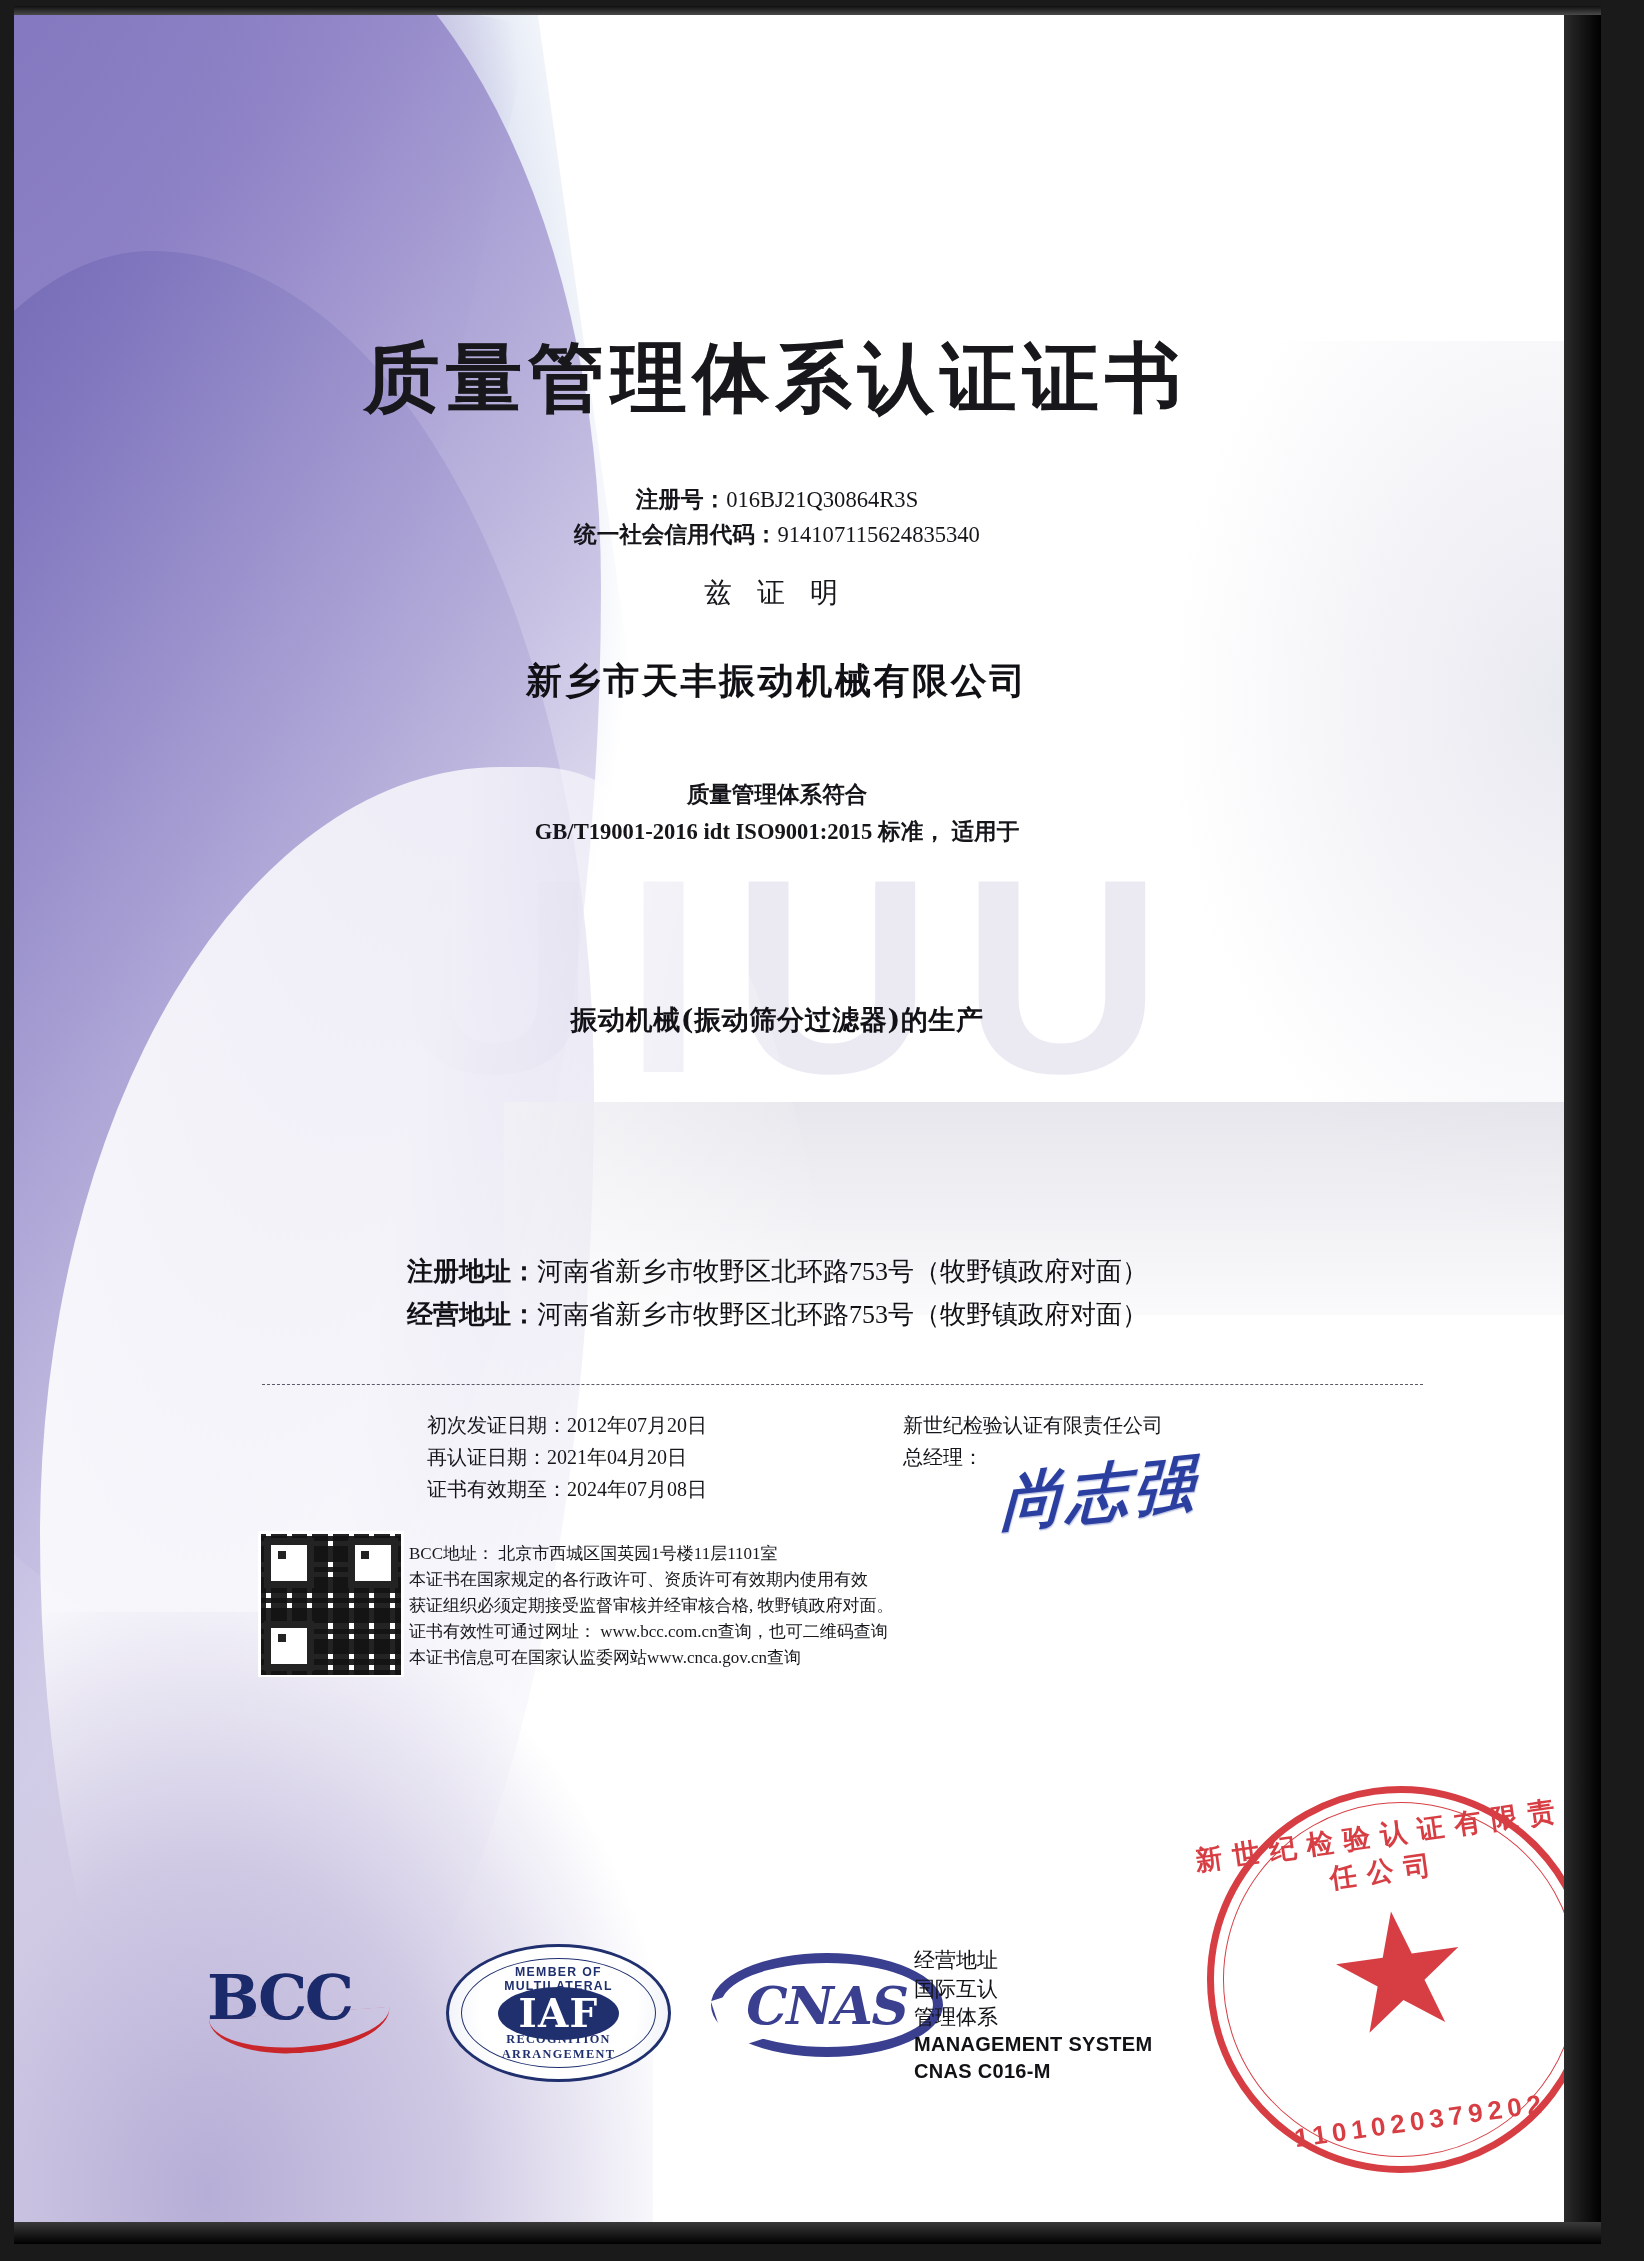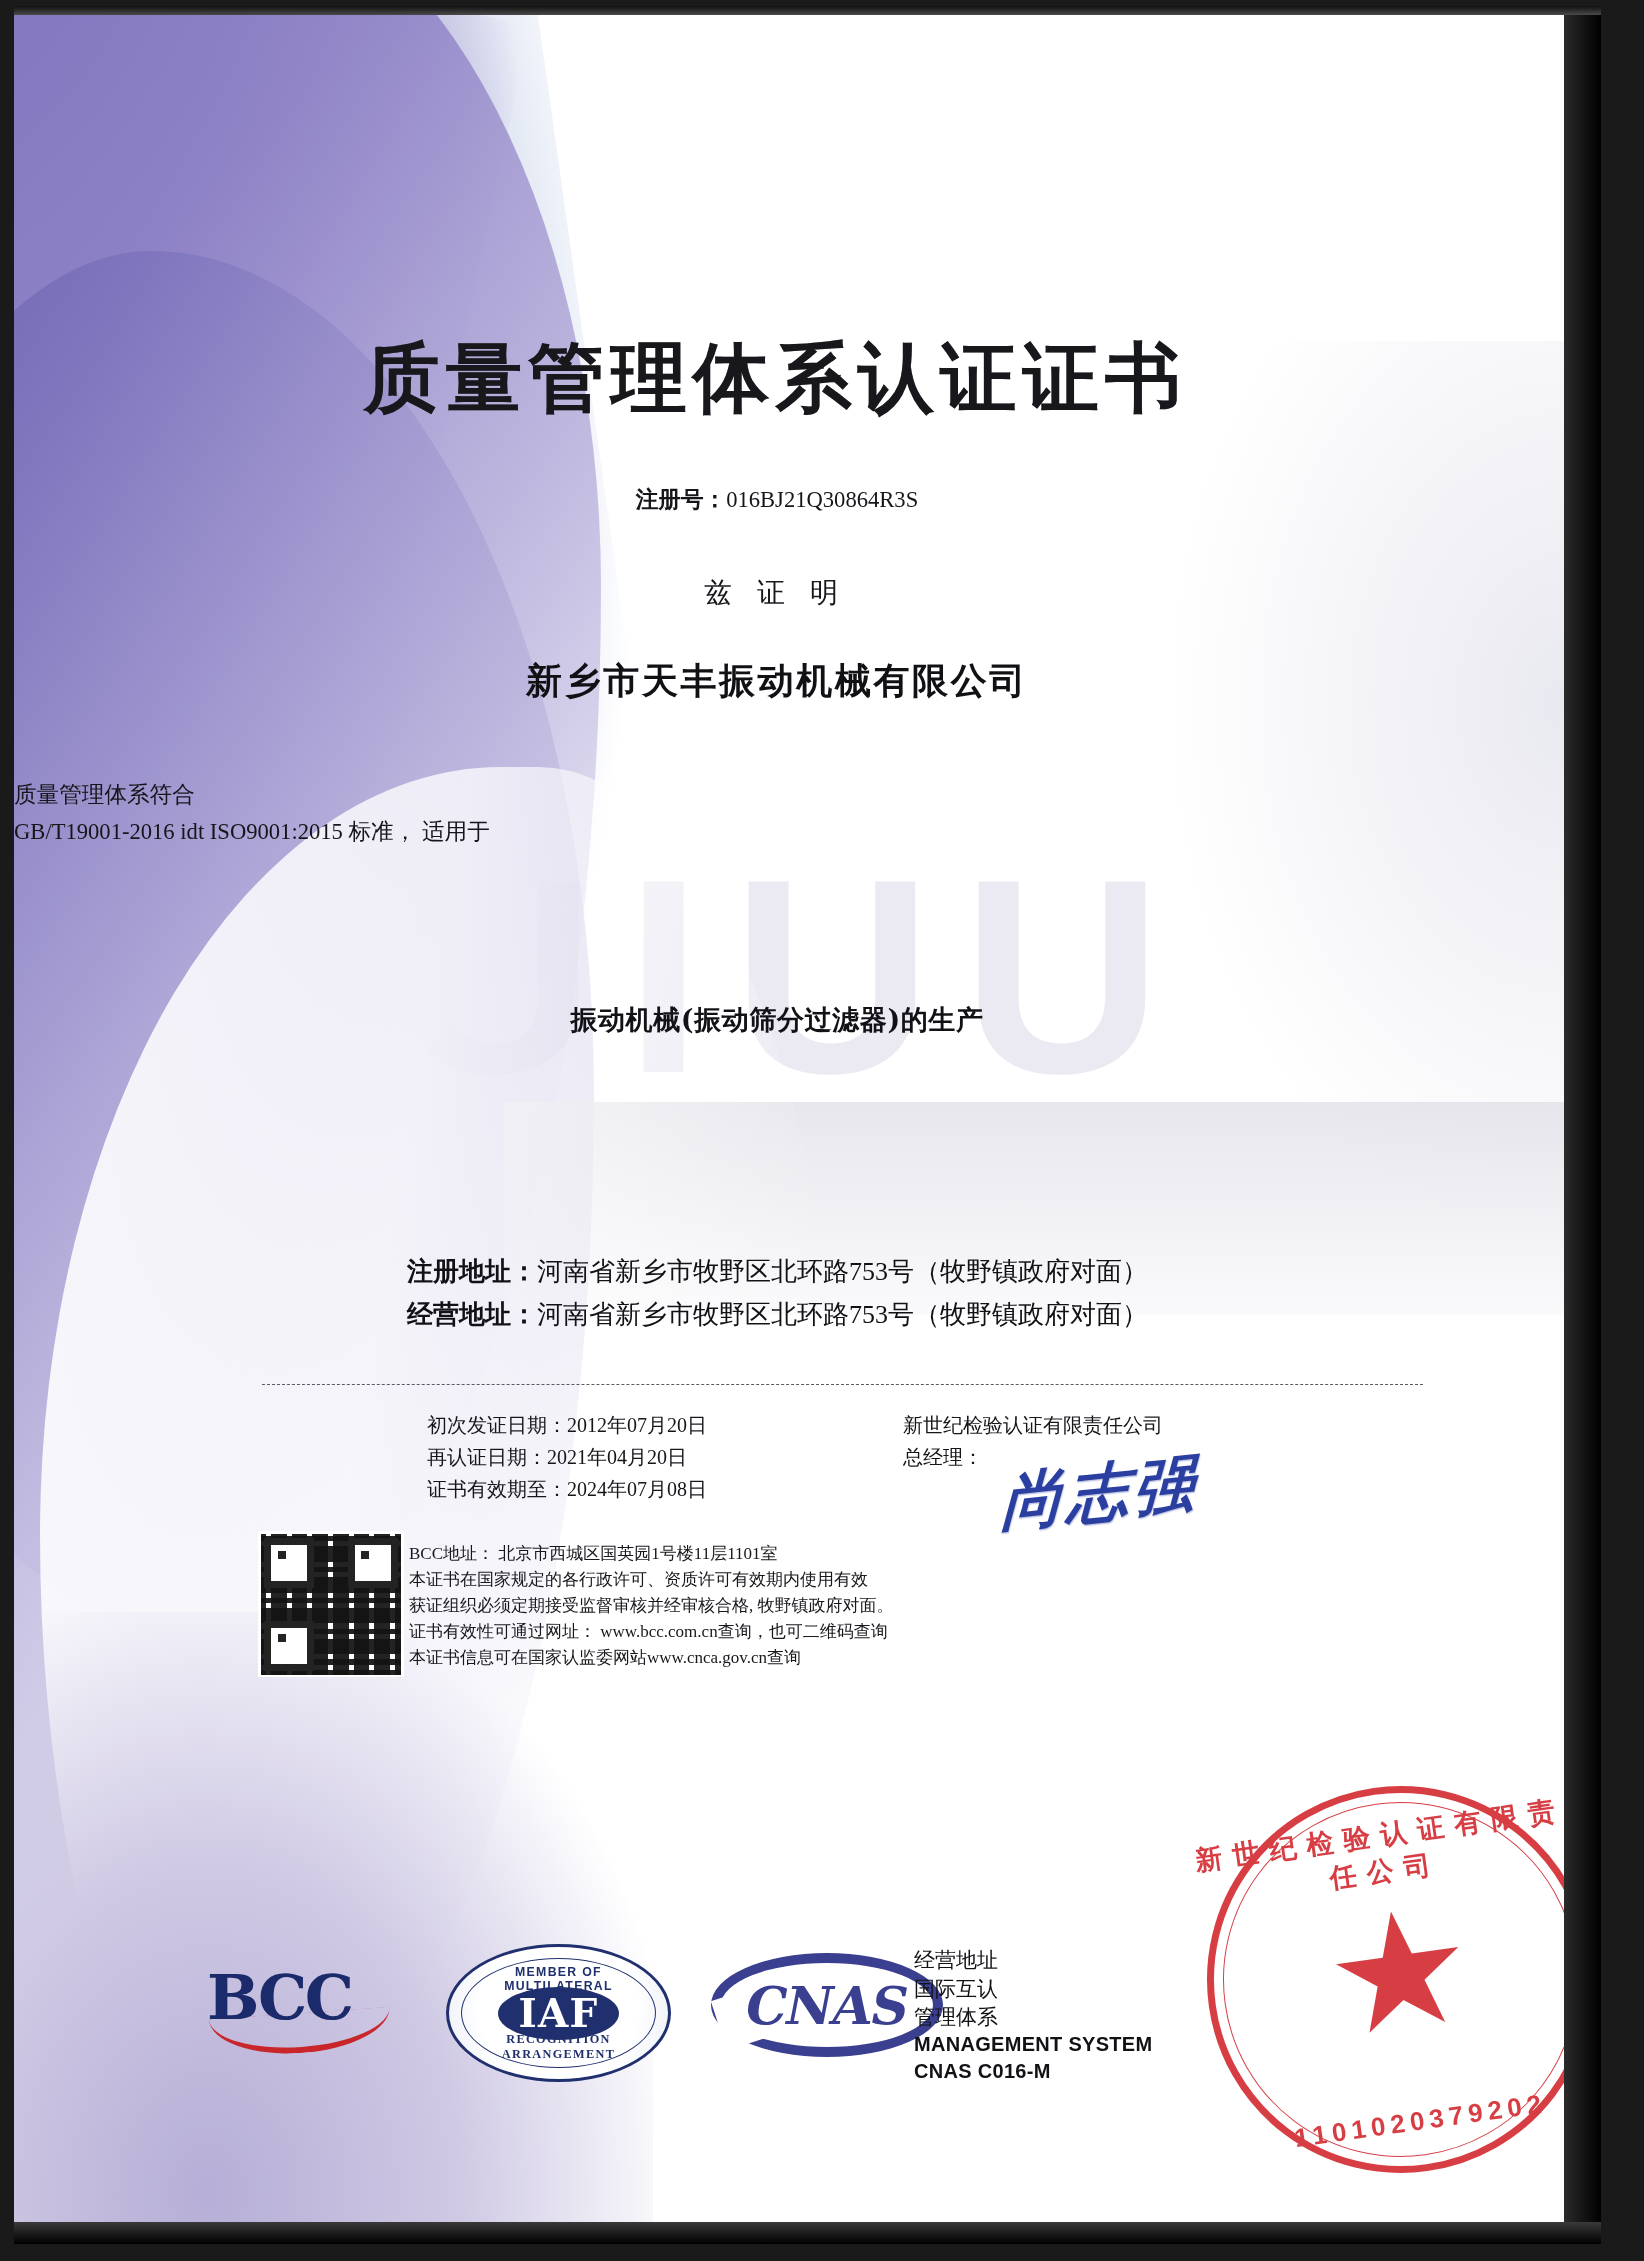--- a/index.html
+++ b/index.html
@@ -136,23 +136,25 @@
     text-align:center;
     font-family:"DejaVu Serif", serif;
     font-weight:bold;
     font-size:36px;
     letter-spacing:2.6px;
     color:#101015;
   }
 
   .standard {
     position:absolute; left:0; right:61px; top:771px;
+    text-align:center;
     font-size:22.6px;
     color:#15151a;
     line-height:1.6;
+    font-weight:bold;
   }
 
   .scope {
     position:absolute; left:0; right:61px; top:996px;
     text-align:center;
     font-family:"DejaVu Serif", serif;
     font-weight:bold;
     font-size:27px;
     letter-spacing:0.6px;
     color:#111116;
@@ -391,20 +393,23 @@
     </div>
 
     <div class="content">
 
       <div class="title">质量管理体系认证证书</div>
 
       <div class="reg-lines">
         <div>
           <span class="lbl">注册号：</span><span>016BJ21Q30864R3S</span>
         </div>
+        <div>
+          <span class="lbl">统一社会信用代码：</span><span>914107115624835340</span>
+        </div>
       </div>
 
       <div class="zizheng">兹 证 明</div>
 
       <div class="company">新乡市天丰振动机械有限公司</div>
 
       <div class="standard">
         <div>质量管理体系符合</div>
         <div>GB/T19001-2016 idt ISO9001:2015 标准，  适用于</div>
       </div>

